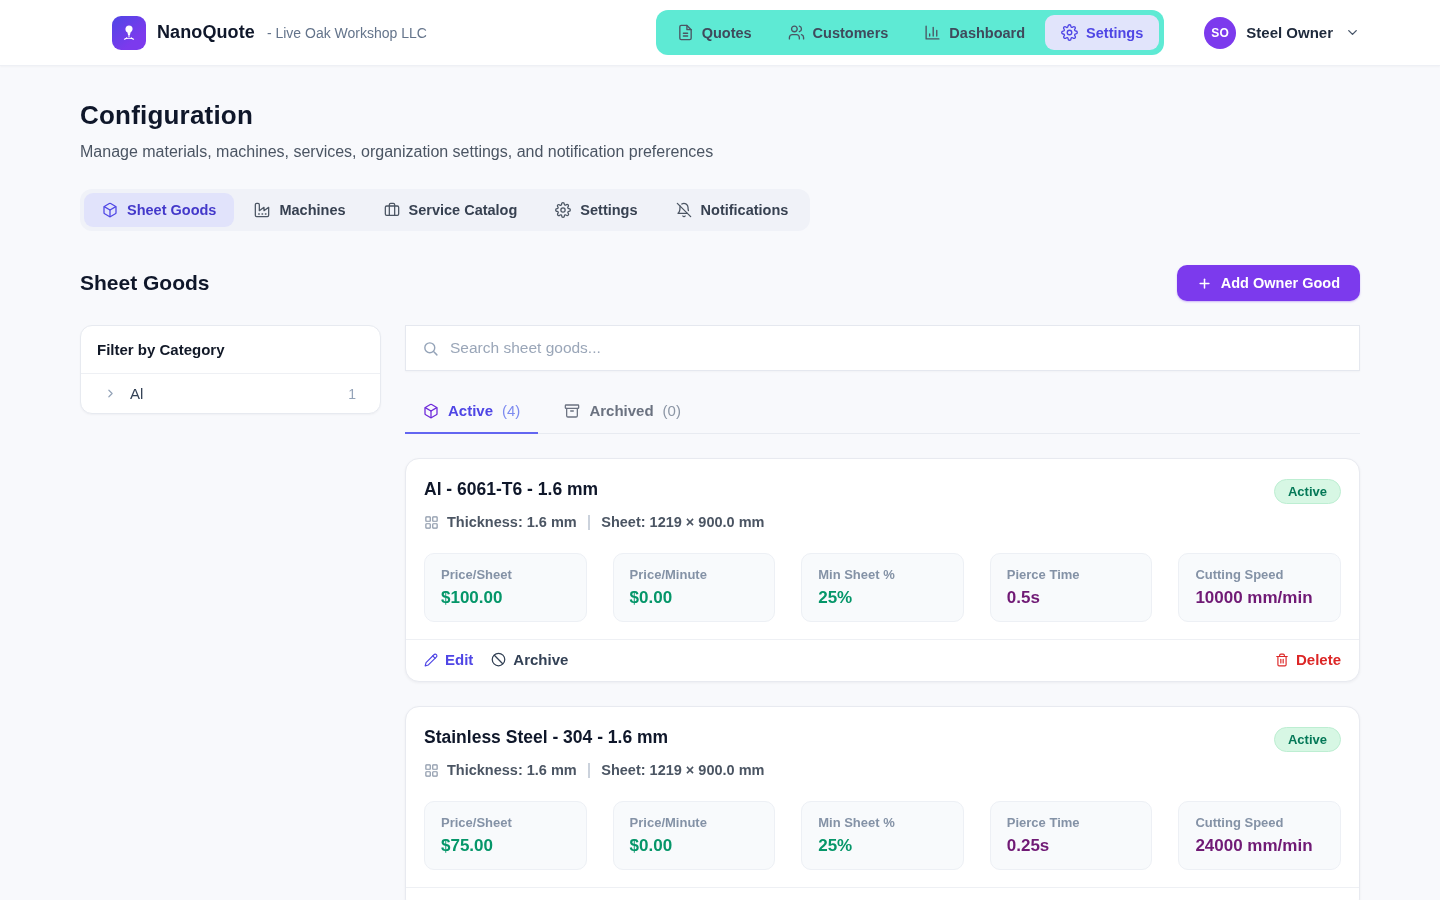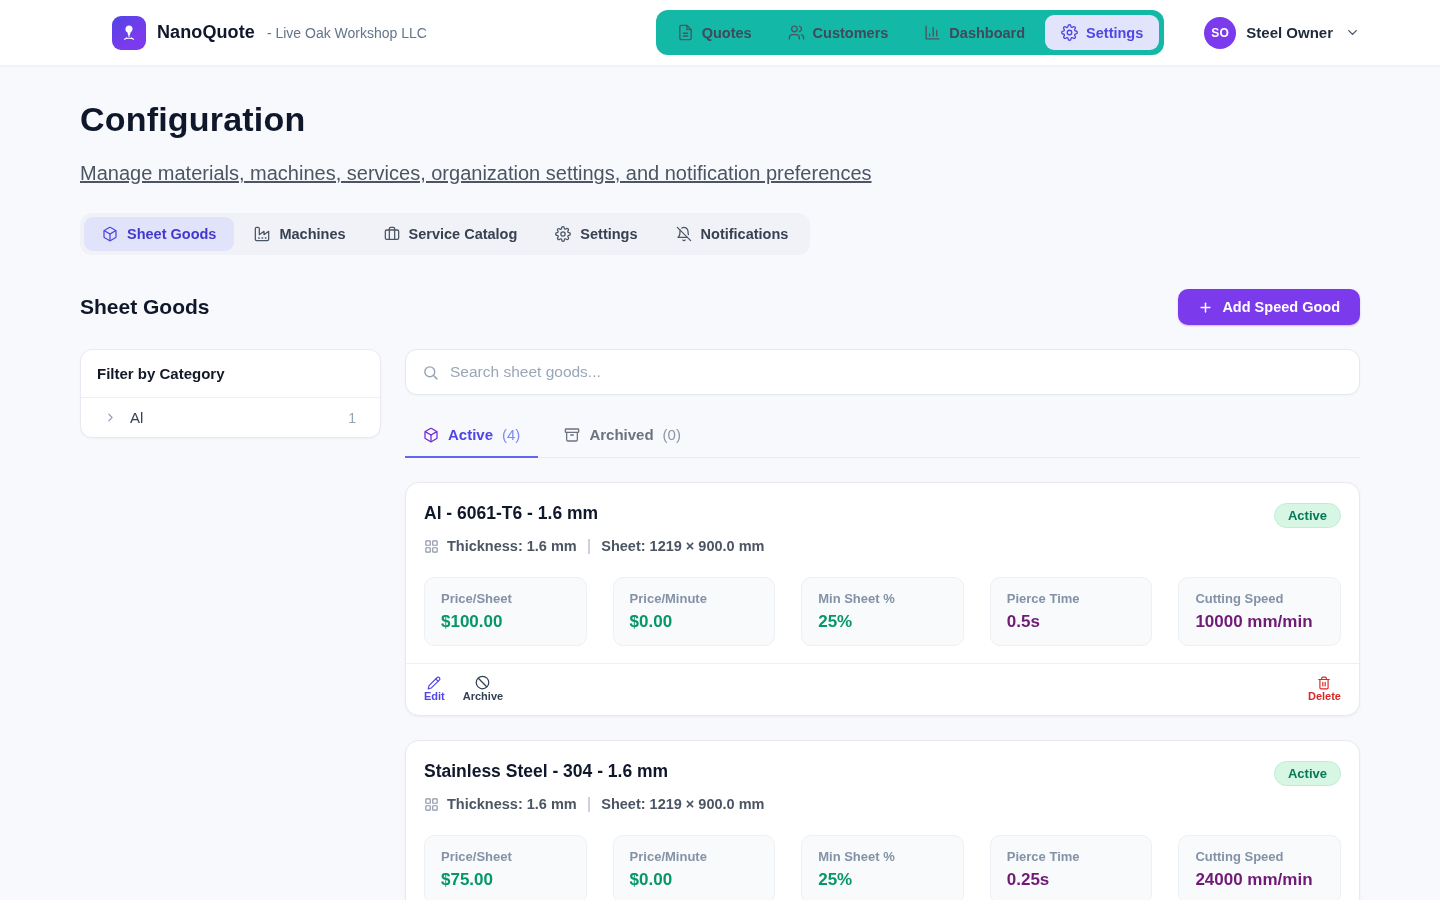--- a/index.html
+++ b/index.html
@@ -21,21 +21,21 @@
   .logo {
     width:34px; height:34px; border-radius:9px;
     background:linear-gradient(140deg,#4f46e5 0%,#7c3aed 70%);
     display:flex; align-items:center; justify-content:center;
   }
   .brand-name { font-size:18px; font-weight:800; color:#0f172a; letter-spacing:.1px; }
   .brand-org  { font-size:14px; color:#64748b; margin-left:1px; }
 
   .nav-group {
     display:flex; align-items:center; gap:4px;
-    background:#14b8a6; border-radius:12px; padding:5px;
+    background:#5eead4; border-radius:12px; padding:5px;
   }
   .nav-item {
     display:flex; align-items:center; gap:8px;
     padding:9px 16px; border-radius:9px; cursor:pointer;
     font-size:14.5px; font-weight:600; color:#3f4a5c;
   }
   .nav-item .ico { color:#4b5563; }
   .nav-item.active { background:#e1e4fb; color:#4f46e5; }
   .nav-item.active .ico { color:#4f46e5; }
 
@@ -43,22 +43,22 @@
   .avatar {
     width:32px; height:32px; border-radius:50%; background:#7c3aed;
     color:#fff; font-size:12px; font-weight:700;
     display:flex; align-items:center; justify-content:center; letter-spacing:.3px;
   }
   .user-name { font-size:15px; font-weight:700; color:#1e293b; }
   .user-caret { color:#475569; margin-left:2px; }
 
   
   .page { padding:34px 80px 0; }
-  .page-title { font-size:34px; font-weight:800; color:#0f172a; letter-spacing:.2px; }
-  .page-subtitle { font-size:20px; color:#4b5563; margin-top:23px;text-decoration:underline; }
+  .page-title { font-size:26px; font-weight:800; color:#0f172a; letter-spacing:.2px; }
+  .page-subtitle { font-size:16px; color:#4b5563; margin-top:12px; }
 
   .cfg-tabs {
     display:inline-flex; align-items:center; gap:2px;
     background:#f0f2f8; border-radius:12px; padding:4px; margin-top:28px;
   }
   .cfg-tab {
     display:flex; align-items:center; gap:9px;
     padding:9px 18px; border-radius:9px; cursor:pointer;
     font-size:14.5px; font-weight:600; color:#374151;
   }
@@ -95,21 +95,21 @@
   }
   .filter-item .chev { color:#94a3b8; margin-right:13px; }
   .filter-label { font-size:15px; color:#334155; flex:1; }
   .filter-count { font-size:14px; color:#94a3b8; }
 
   
   .right-col { flex:1; min-width:0; }
 
   .search-box {
     display:flex; align-items:center; gap:11px;
-    background:#fff; border:1px solid #e5e8ef; border-radius:12px;
+    background:#fff; border:1px solid #e5e8ef; border-radius:0;
     height:46px; padding:15px 16px; box-shadow:0 1px 2px rgba(16,24,40,.03);
   }
   .search-box .ico { color:#94a3b8; }
   .search-input {
     border:none; outline:none; flex:1; font-family:inherit;
     font-size:15.5px; color:#1e293b; background:transparent;
   }
   .search-input::placeholder { color:#9aa6b8; }
 
   .list-tabs { display:flex; gap:8px; margin-top:22px; border-bottom:1px solid #e8ebf1; }
@@ -149,22 +149,22 @@
     padding:13px 16px;
   }
   .stat-label { font-size:13px; color:#8492a6; font-weight:600; }
   .stat-value { font-size:17px; font-weight:800; color:#701a75; margin-top:6px; }
   .stat:nth-child(-n+3) .stat-value { color:#059669; }
 
   .card-footer {
     border-top:1px solid #eef0f4; padding:11px 18px 13px;
     display:flex; align-items:center; gap:18px;
   }
-  .action { display:flex; align-items:center; gap:0; cursor:pointer;
-    font-size:11px; font-weight:700;flex-direction:column; }
+  .action { display:flex; align-items:center; gap:7px; cursor:pointer;
+    font-size:15px; font-weight:700; }
   .action-edit { color:#4f46e5; }
   .action-archive { color:#334155; }
   .action-delete { color:#dc2626; margin-left:auto; }
 </style>
 </head>
 <body>
 
 <svg width="0" height="0" style="position:absolute">
   <defs>
     <g id="i-doc">
@@ -364,21 +364,21 @@
 
   
   <div class="section-head">
     <h2 class="section-title">Sheet Goods</h2>
     <button class="add-btn">
       <span>
           <svg width="15" height="15" viewBox="0 0 24 24" fill="none" stroke="currentColor" stroke-width="2.4" stroke-linecap="round">
             <use href="#i-plus"></use>
           </svg>
         </span>
-      <span>Add Speed Good</span>
+      <span>Add Owner Good</span>
     </button>
   </div>
 
   <div class="content-row">
 
     <aside class="filter-card">
       <div class="filter-head">Filter by Category</div>
       <div class="filter-item">
         <span class="chev">
             <svg width="13" height="13" viewBox="0 0 24 24" fill="none" stroke="currentColor" stroke-width="2.2" stroke-linecap="round" stroke-linejoin="round">

